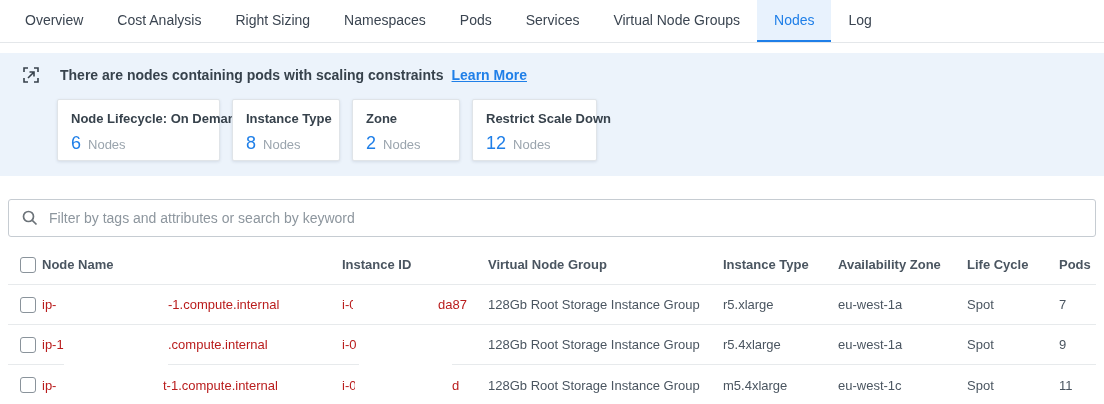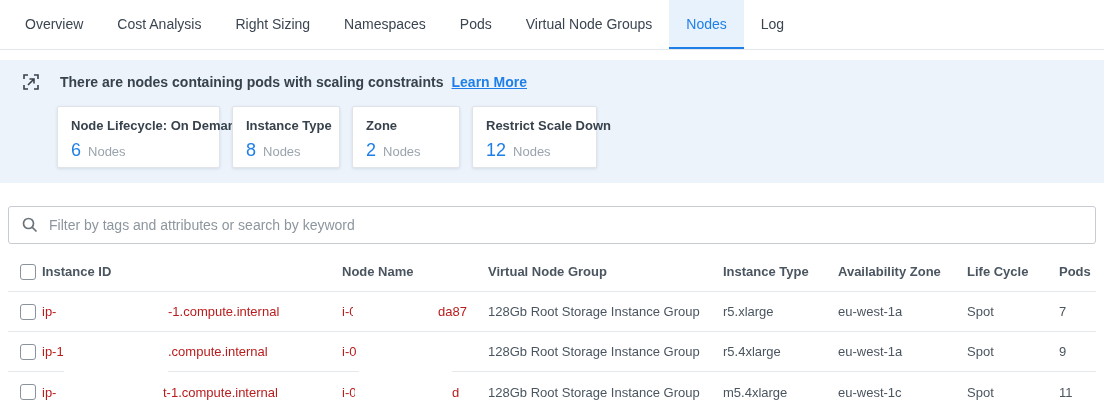--- a/index.html
+++ b/index.html
@@ -1,20 +1,20 @@
 <!DOCTYPE html>
 <html><head>
 <meta charset="utf-8">
 <style>
   * { margin:0; padding:0; box-sizing:border-box; }
   html,body { width:1104px; height:404px; overflow:hidden; background:#fff;
     font-family:"Liberation Sans","DejaVu Sans",sans-serif; }
 
   
-  .tabbar { display:flex; align-items:stretch; height:50px; border-bottom:1px solid #e4e7ea;
+  .tabbar { display:flex; align-items:stretch; height:43px; border-bottom:1px solid #e4e7ea;
     padding-left:8px; background:#fff; }
   .tab { display:flex; align-items:center; padding:0 17px; font-size:14px; color:#3b4551;
     cursor:pointer; border-bottom:2px solid transparent; white-space:nowrap; }
   .tab.active { color:#1f7fe8; background:#e8f2fd; border-bottom:2px solid #1f7fe8; }
 
   
   .banner { margin-top:10px; height:123px; background:#ecf3fb; padding:13px 0 0 22px; }
   .banner-row { display:flex; align-items:center; }
   .banner-icon { width:18px; height:18px; margin-right:20px; flex:none; }
   .banner-msg { font-size:14px; font-weight:bold; color:#37424c; }
@@ -62,20 +62,21 @@
 </style>
 </head>
 <body>
 
 <div class="tabbar">
   <div class="tab">Overview</div>
   <div class="tab">Cost Analysis</div>
   <div class="tab">Right Sizing</div>
   <div class="tab">Namespaces</div>
   <div class="tab">Pods</div>
+  <div class="tab">Services</div>
   <div class="tab">Virtual Node Groups</div>
   <div class="tab active">Nodes</div>
   <div class="tab">Log</div>
 </div>
 
 <div class="banner">
   <div class="banner-row">
     <svg class="banner-icon" viewBox="0 0 18 18" fill="none" stroke="#37424c" stroke-width="1.6">
       <path d="M2 6 V2 H6 M12 2 H16 V6 M16 12 V16 H12 M6 16 H2 V12"></path>
       <path d="M6 12 L12 6 M7.5 6 H12 V10.5"></path>
@@ -121,22 +122,22 @@
       <line x1="11.3" y1="11.3" x2="15.5" y2="15.5"></line>
   </svg>
   <input type="text" placeholder="Filter by tags and attributes or search by keyword" style="">
 </div>
 
 <div class="table">
   <div class="trow thead">
     <div class="cb-cell">
         <span class="checkbox"></span>
       </div>
+    <div class="cell">Node Name</div>
     <div class="cell">Instance ID</div>
-    <div class="cell">Node Name</div>
     <div class="cell">Virtual Node Group</div>
     <div class="cell">Instance Type</div>
     <div class="cell">Availability Zone</div>
     <div class="cell">Life Cycle</div>
     <div class="cell">Pods</div>
   </div>
 
   <div class="trow">
     <div class="cb-cell">
         <span class="checkbox"></span>

